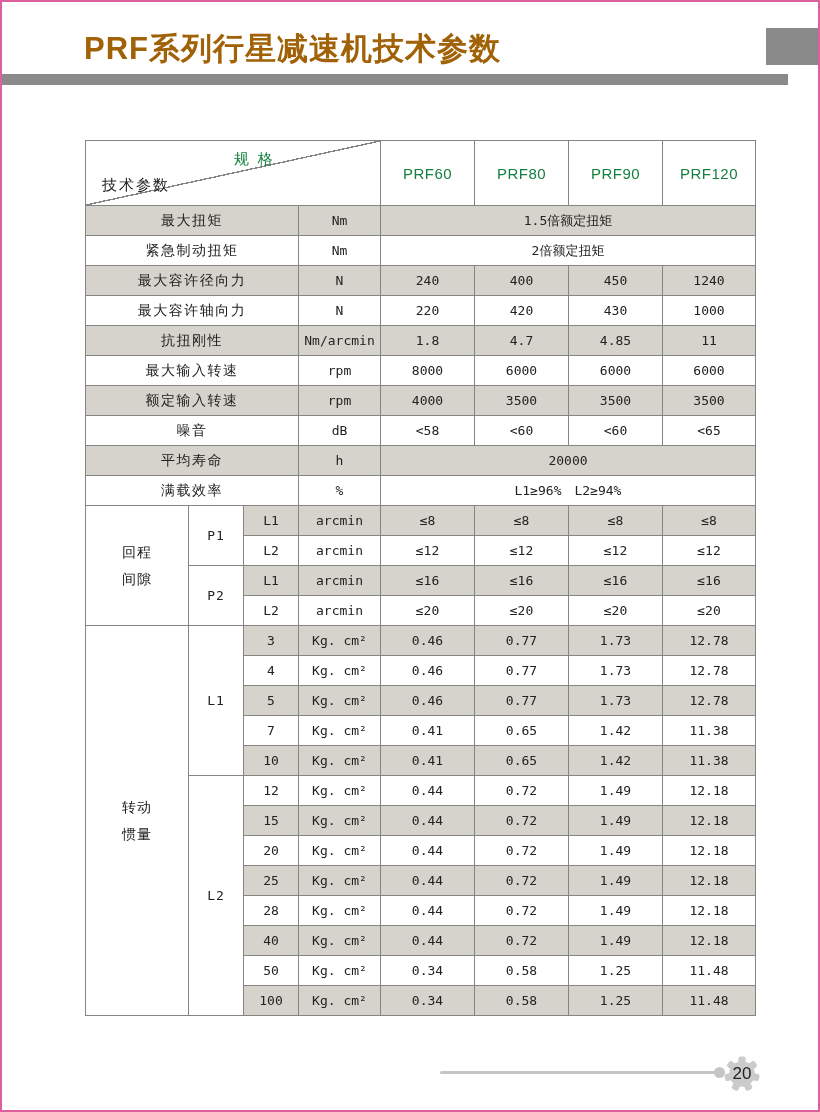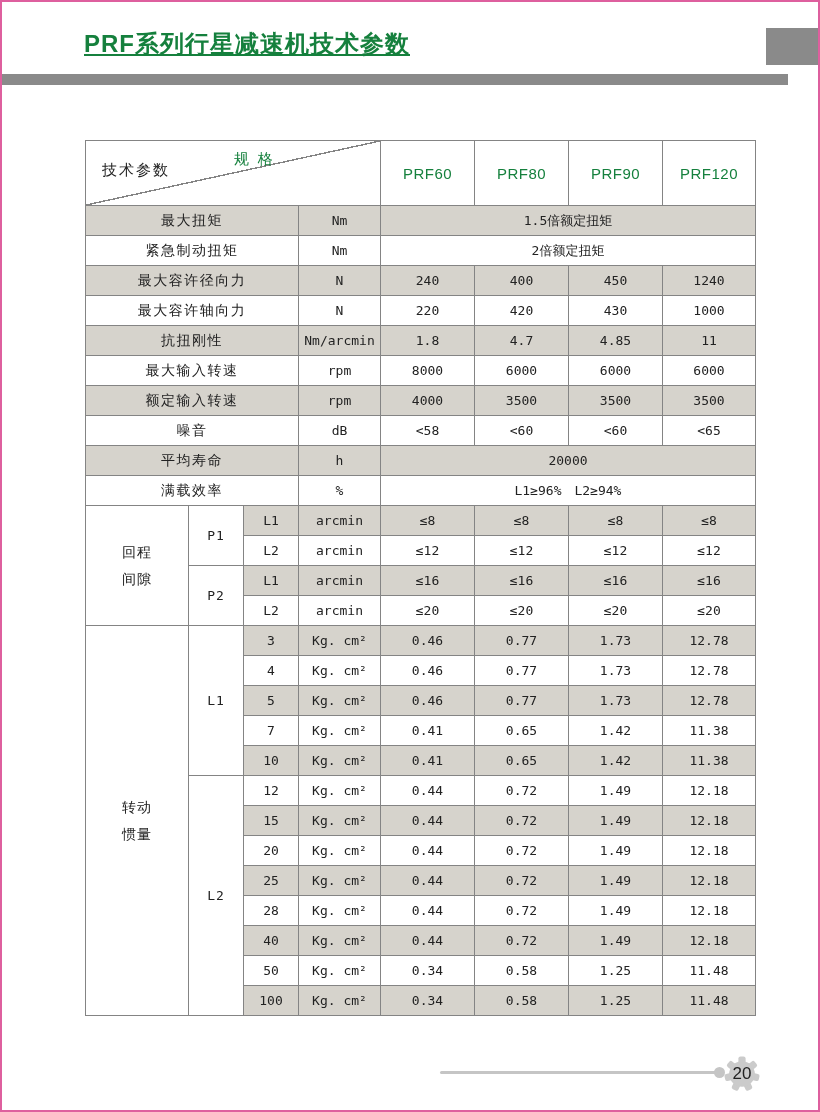--- a/index.html
+++ b/index.html
@@ -11,23 +11,22 @@
   }
   .page-frame {
     position:absolute; inset:0;
     border:2px solid #de5f9e;
     box-sizing:border-box;
     pointer-events:none;
   }
   .page-title {
     position:absolute; left:84px; top:28px;
     font-family:"Liberation Sans", sans-serif;
-    font-weight:bold; font-size:24px; color:#15803d;
+    font-weight:bold; font-size:31px; color:#a16207;
     letter-spacing:1px;
-    text-decoration:underline;
   }
   .title-bar {
     position:absolute; left:2px; top:74px;
     width:786px; height:11px; background:#8a8a8a;
   }
   .accent-square {
     position:absolute; right:2px; top:28px;
     width:52px; height:37px; background:#8a8a8a;
   }
 
@@ -51,21 +50,21 @@
       transparent calc(50% - 0.7px),
       #848484 calc(50% - 0.7px),
       #848484 calc(50% + 0.7px),
       transparent calc(50% + 0.7px));
   }
   th.corner .spec-label {
     position:absolute; top:9px; left:148px;
     font-size:15px; font-weight:normal; letter-spacing:2px; color:#15803d;
   }
   th.corner .param-label {
-    position:absolute; bottom:25px; left:16px;
+    position:absolute; bottom:10px; left:16px;
     font-size:15px; font-weight:normal; letter-spacing:2px; color:#222;
   }
   th.colhead {
     font-family:"Liberation Sans", sans-serif;
     font-weight:normal; font-size:15px; color:#15803d; letter-spacing:0.5px;
   }
   td.label {
     font-size:14px; color:#222; letter-spacing:1.5px;margin-top:12px;
   }
   td.unit, td.val {

